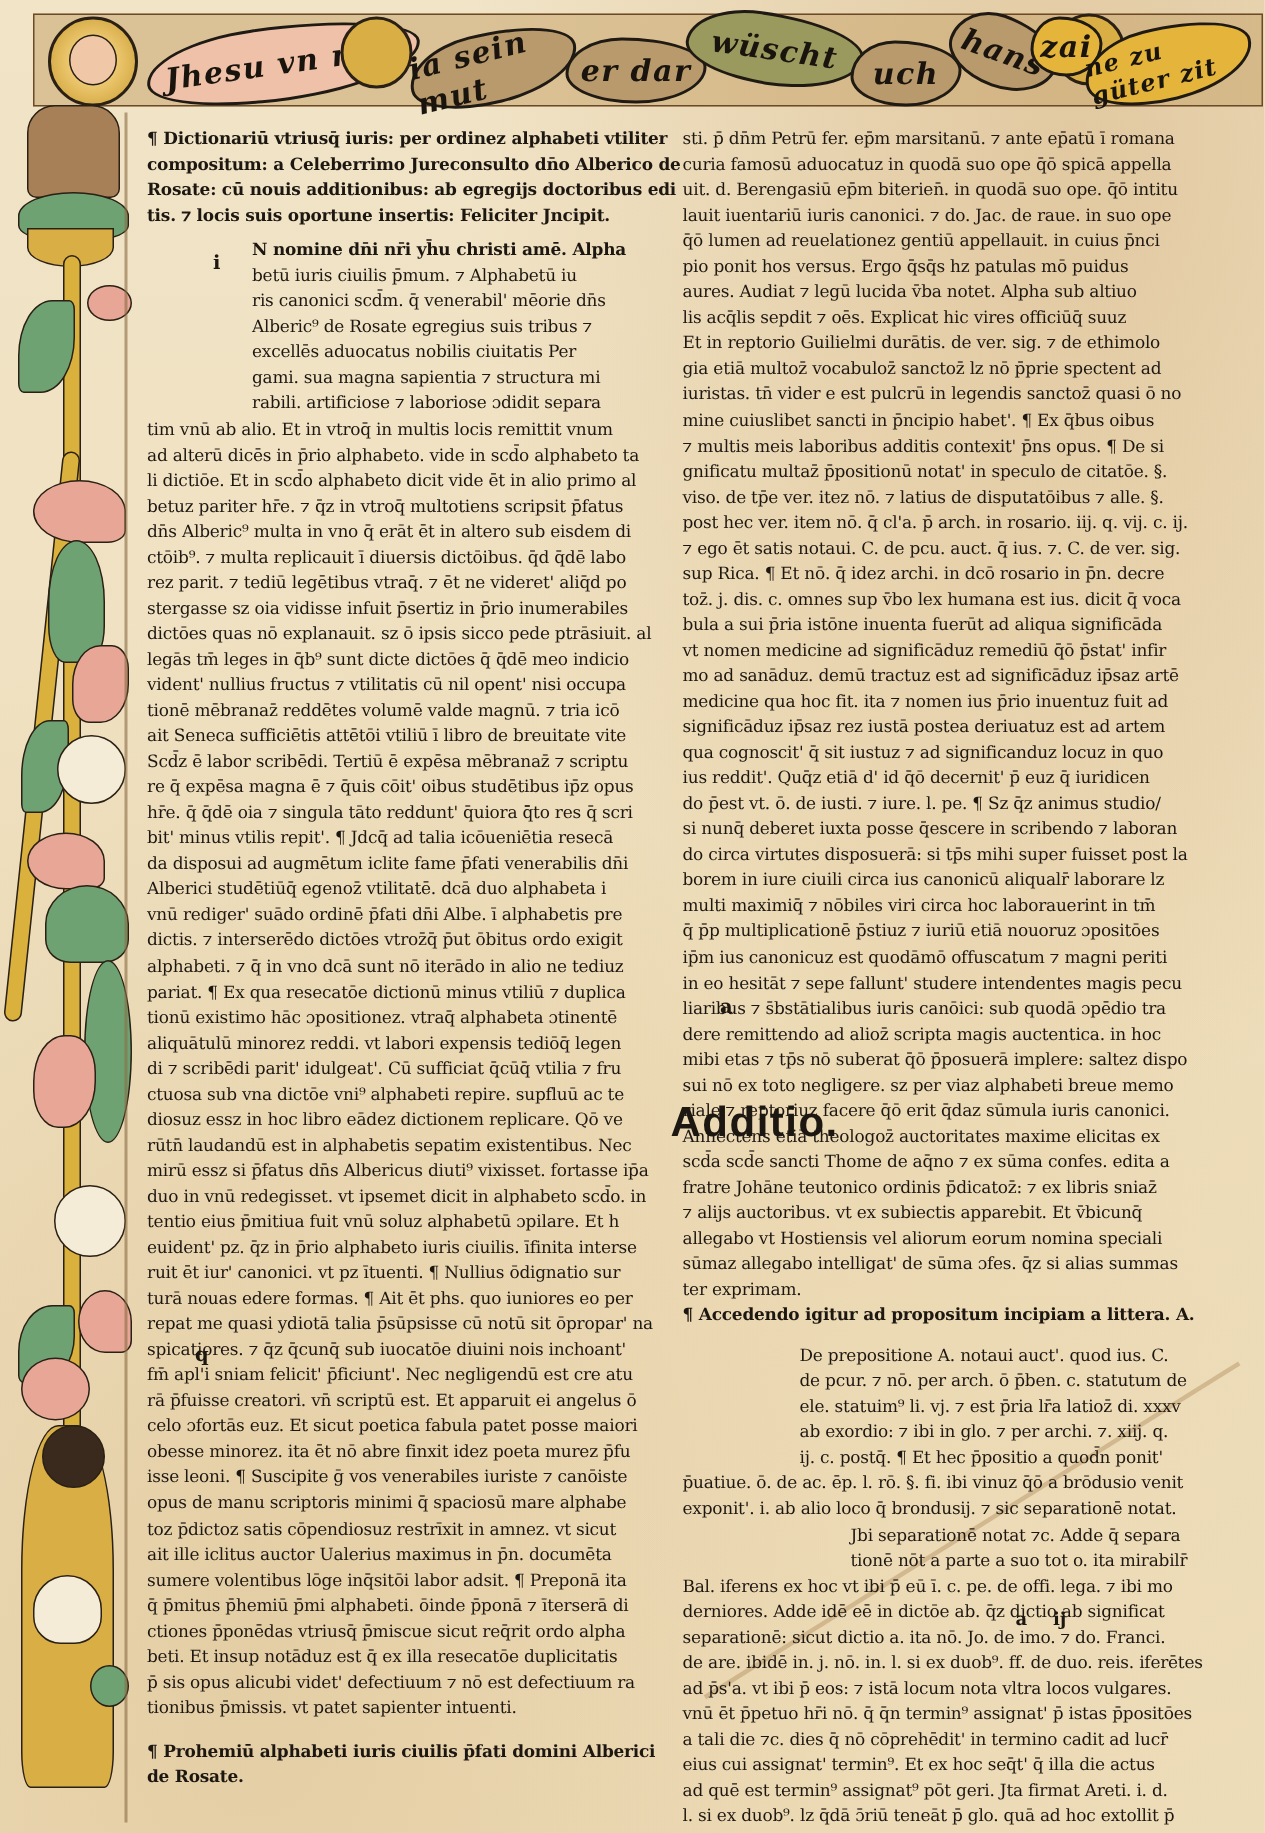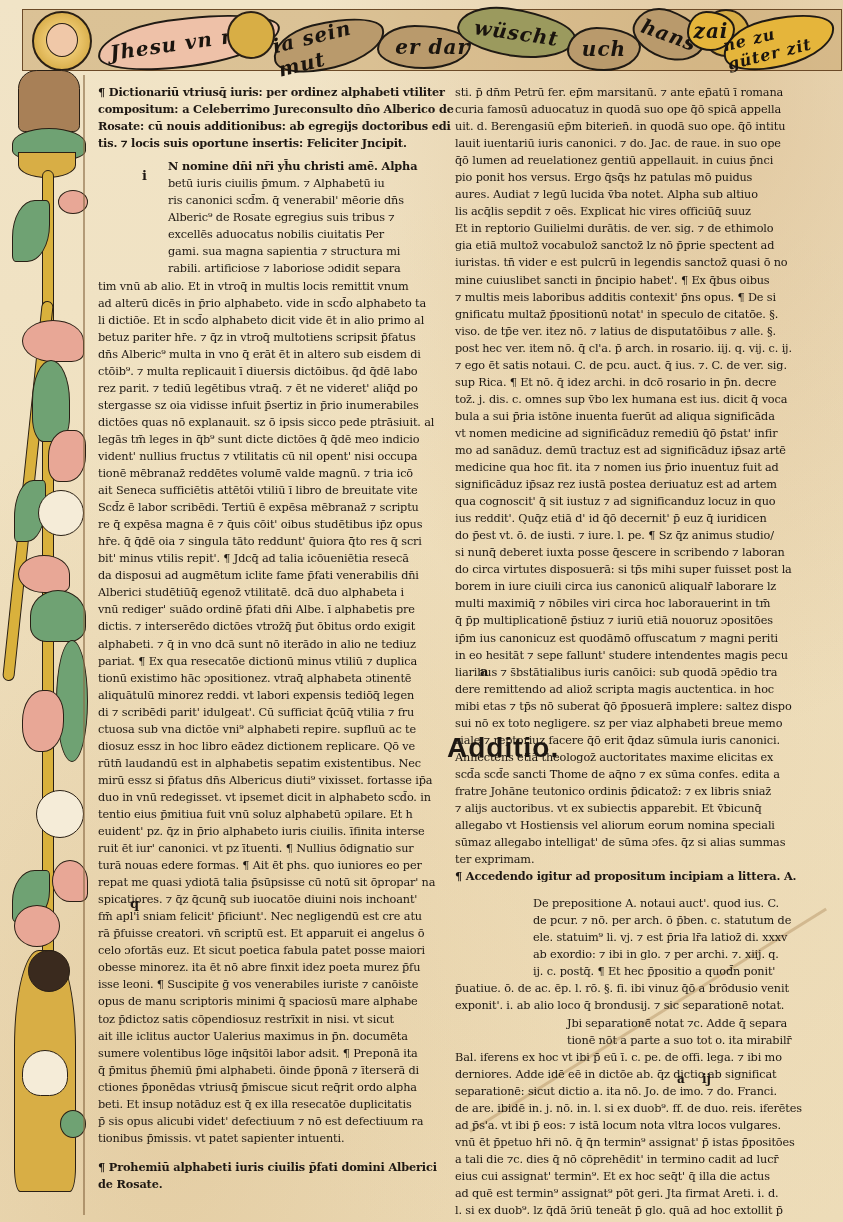--- a/index.html
+++ b/index.html
@@ -49,21 +49,21 @@
     <div class="bg"></div>
     <div class="halo"></div>
     <div class="face"></div>
     <div class="scroll" style="left:75px;top:14px;width:180px;height:46px;background:#eec1a8;transform:rotate(-8deg);">
         <span>Jhesu vn mar</span>
       </div>
     <div class="medallion gold" style="left:205px;top:8px;"></div>
     <div class="scroll" style="left:250px;top:18px;width:110px;height:44px;background:#b99a6c;transform:rotate(-14deg);">
         <span>ia sein mut</span>
       </div>
-    <div class="scroll" style="left:355px;top:22px;width:90px;height:40px;background:#b99a6c;justify-content:flex-end;">
+    <div class="scroll" style="left:355px;top:22px;width:90px;height:40px;background:#b99a6c;">
         <span>er dar</span>
       </div>
     <div class="scroll" style="left:435px;top:6px;width:115px;height:44px;background:#9b9a5e;transform:rotate(8deg);">
         <span>wüscht</span>
       </div>
     <div class="scroll" style="left:545px;top:24px;width:70px;height:40px;background:#b99a6c;">
         <span>uch</span>
       </div>
     <div class="scroll" style="left:610px;top:8px;width:70px;height:44px;background:#b99a6c;transform:rotate(20deg);">
         <span>hans</span>
@@ -155,21 +155,21 @@
         <span class="line">ruit ēt iur' canonici. vt pz ītuenti. ¶ Nullius ōdignatio sur</span>
         <span class="line">turā nouas edere formas. ¶ Ait ēt phs. quo iuniores eo per</span>
         <span class="line">repat me quasi ydiotā talia p̄sūpsisse cū notū sit ōpropar' na</span>
         <span class="line">spicatiores. ⁊ q̄z q̄cunq̄ sub iuocatōe diuini nois inchoant'</span>
         <span class="line">fm̄ apl'i sniam felicit' p̄ficiunt'. Nec negligendū est cre atu</span>
         <span class="line">rā p̄fuisse creatori. vn̄ scriptū est. Et apparuit ei angelus ō</span>
         <span class="line">celo ɔfortās euz. Et sicut poetica fabula patet posse maiori</span>
         <span class="line">obesse minorez. ita ēt nō abre finxit idez poeta murez p̄fu</span>
         <span class="line">isse leoni. ¶ Suscipite ḡ vos venerabiles iuriste ⁊ canōiste</span>
         <span class="line">opus de manu scriptoris minimi q̄ spaciosū mare alphabe</span>
-        <span class="line">toz p̄dictoz satis cōpendiosuz restrīxit in nisi. vt sicut</span>
+        <span class="line">toz p̄dictoz satis cōpendiosuz restrīxit in amnez. vt sicut</span>
         <span class="line">ait ille iclitus auctor Ualerius maximus in p̄n. documēta</span>
         <span class="line">sumere volentibus lōge inq̄sitōi labor adsit. ¶ Preponā ita</span>
         <span class="line">q̄ p̄mitus p̄hemiū p̄mi alphabeti. ōinde p̄ponā ⁊ īterserā di</span>
         <span class="line">ctiones p̄ponēdas vtriusq̄ p̄miscue sicut req̄rit ordo alpha</span>
         <span class="line">beti. Et insup notāduz est q̄ ex illa resecatōe duplicitatis</span>
         <span class="line">p̄ sis opus alicubi videt' defectiuum ⁊ nō est defectiuum ra</span>
         <span class="line">tionibus p̄missis. vt patet sapienter intuenti.</span>
       </div>
     <span class="line" style="height:12px"></span>
     <span class="line bold">¶ Prohemiū alphabeti iuris ciuilis p̄fati domini Alberici</span>

